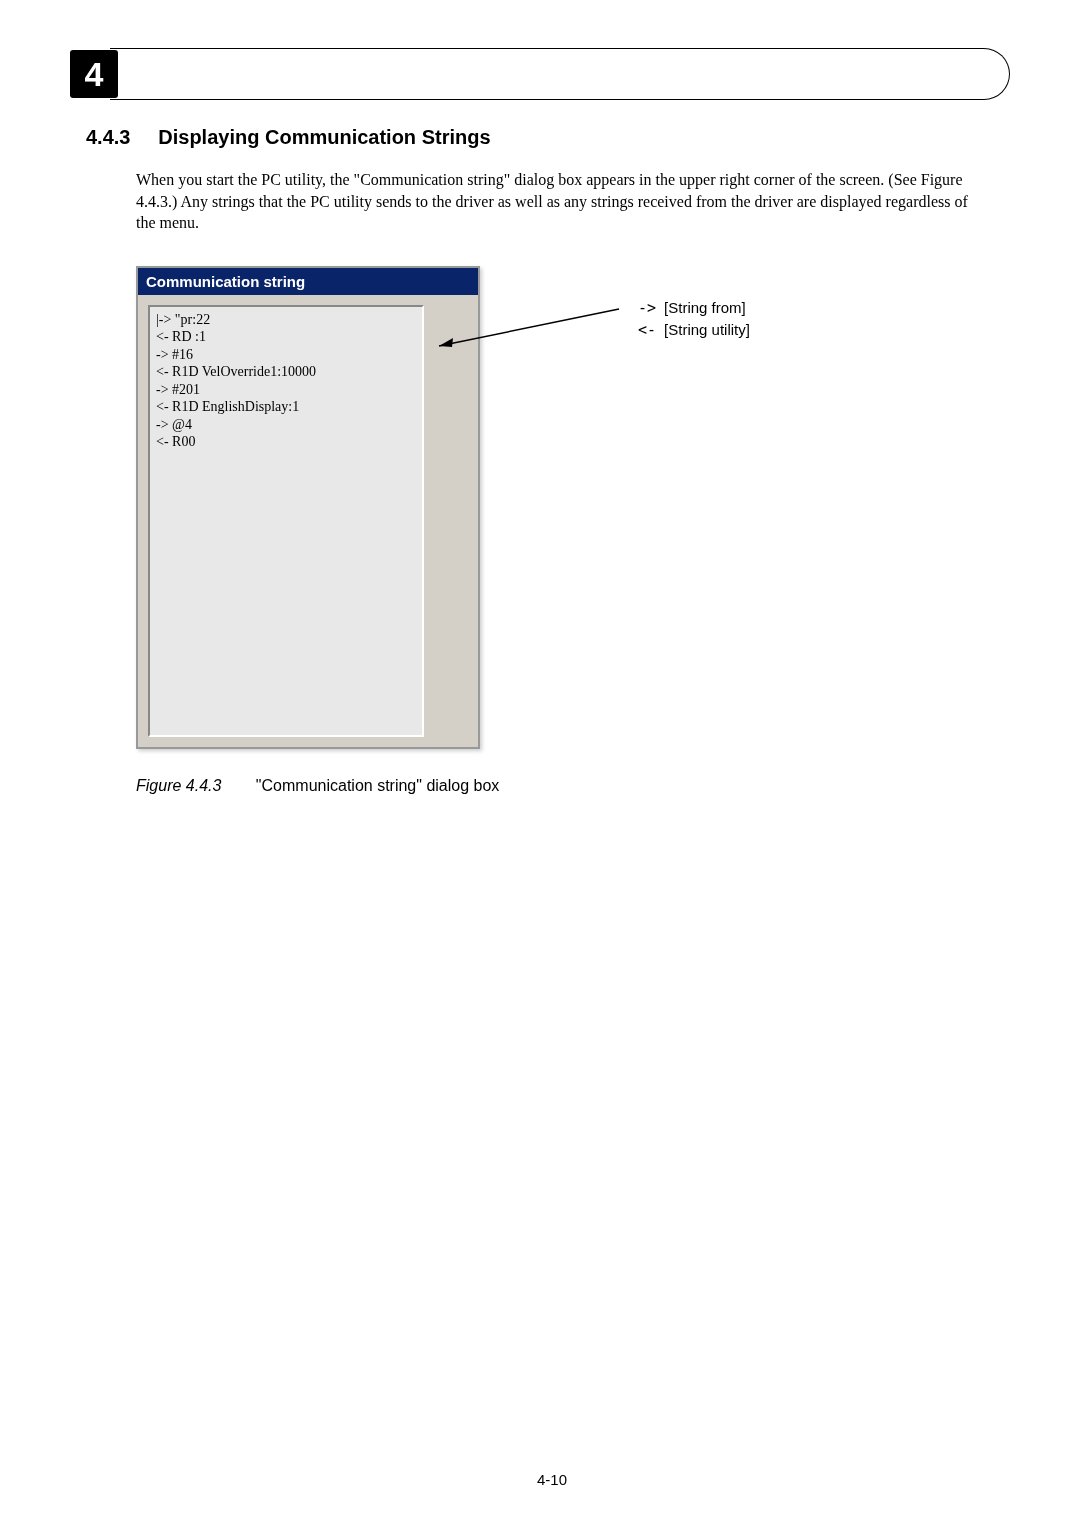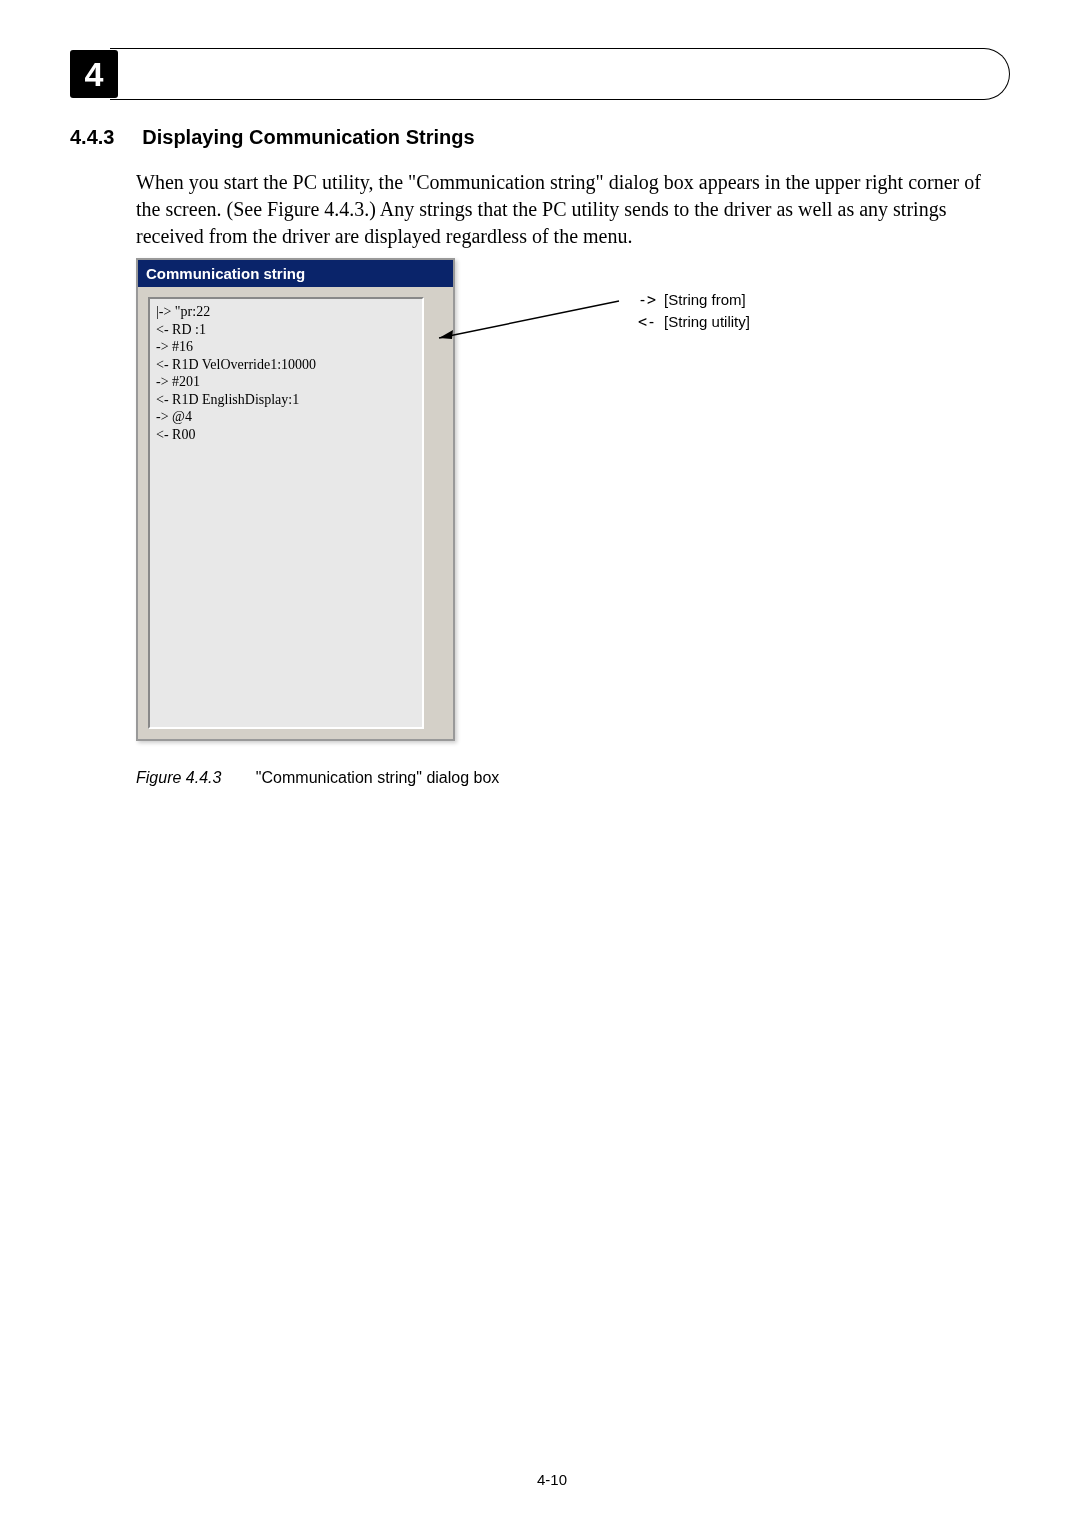--- a/index.html
+++ b/index.html
@@ -44,35 +44,36 @@
       border: 1.5px solid #000;
       border-left: none;
       border-radius: 0 26px 26px 0;
       z-index: -1;
     }
     .section-heading {
       font-size: 20px;
       font-weight: bold;
       margin-top: 20px;
       margin-bottom: 20px;
+      margin-left: 16px;
     }
     .body-text {
       font-family: 'Times New Roman', Times, serif;
-      font-size: 20px;
+      font-size: 16px;
       line-height: 1.35;
       margin-left: 66px;
       margin-right: 20px;
-      margin-bottom: 8px;
+      margin-bottom: 32px;
     }
     .figure-area {
       margin-left: 66px;
       position: relative;
     }
     .comm-window {
-      width: 319px;
+      width: 344px;
       border: 2px solid #999;
       box-shadow: 2px 2px 4px rgba(0,0,0,0.2);
     }
     .comm-titlebar {
       background: #0A246A;
       color: #fff;
       font-weight: bold;
       font-size: 15px;
       padding: 5px 8px;
     }

